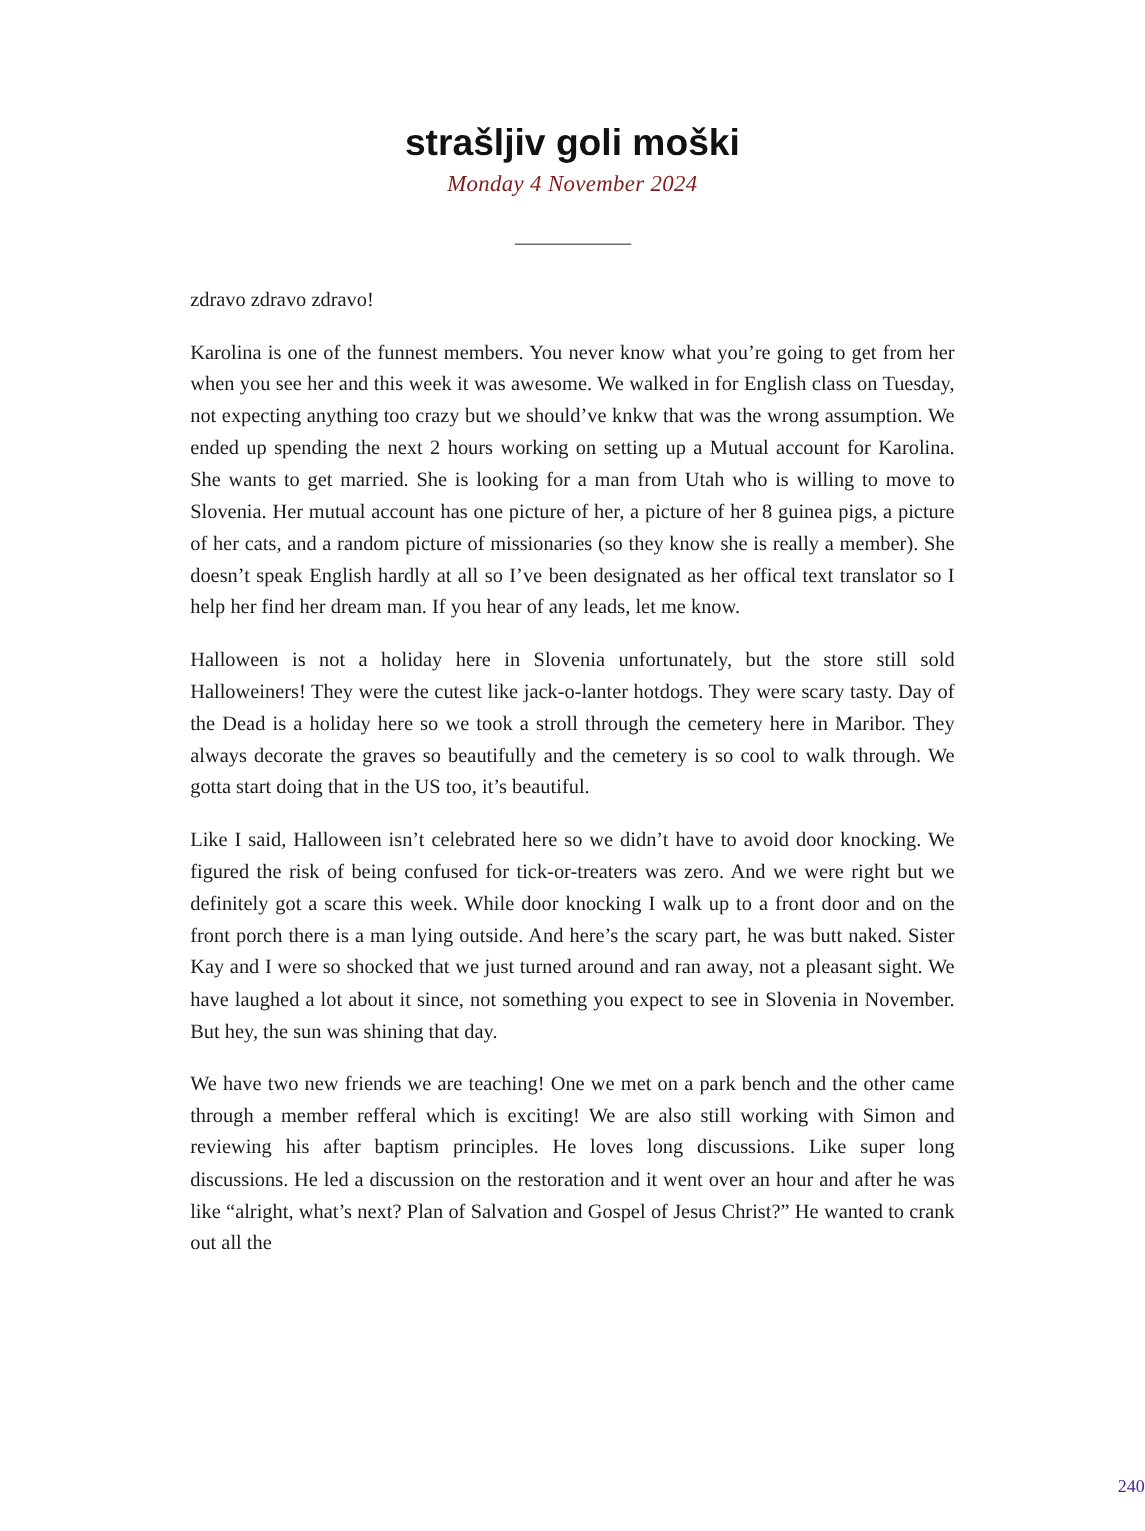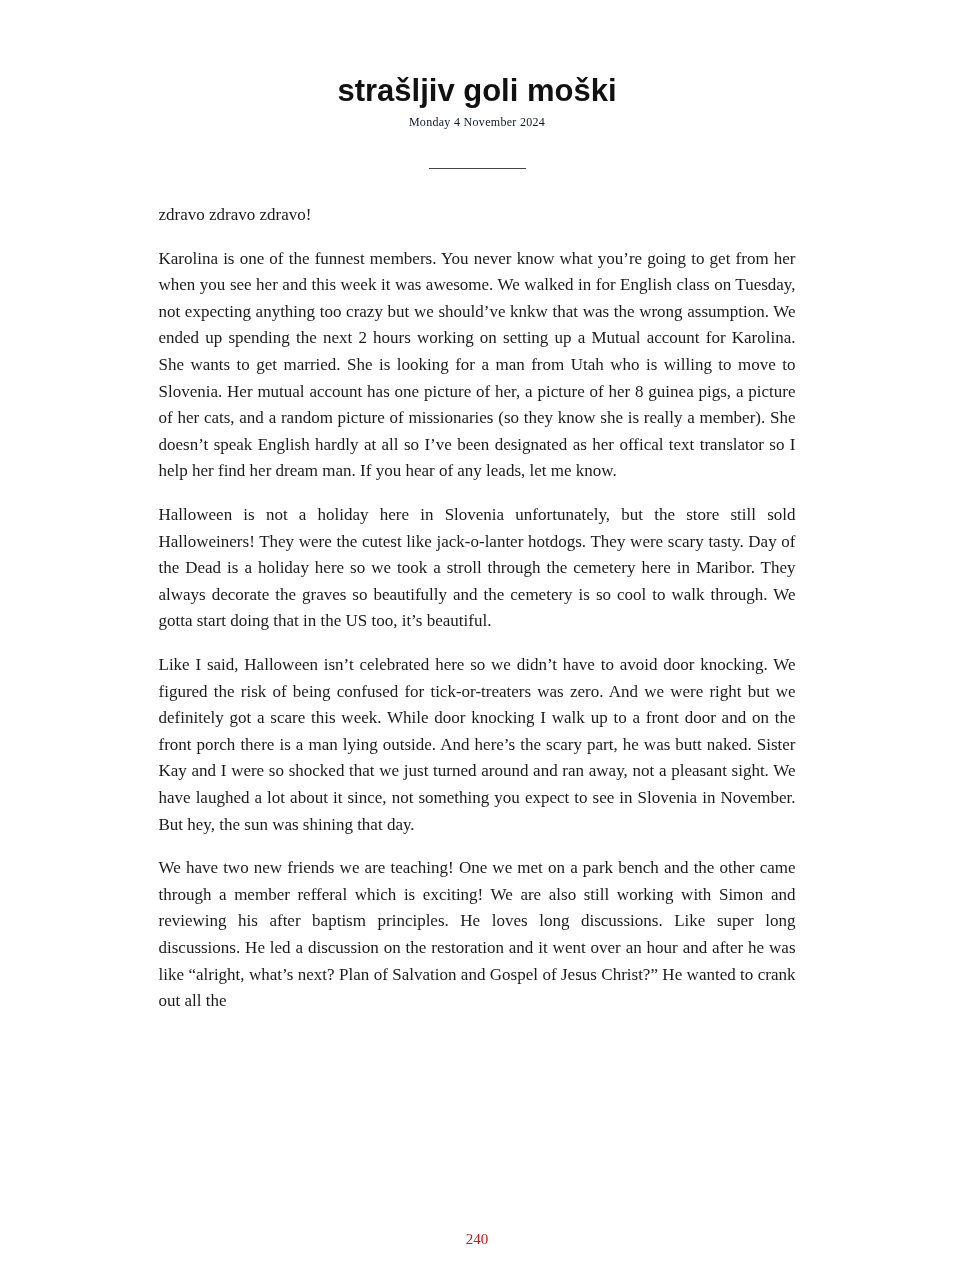--- a/index.html
+++ b/index.html
@@ -10,35 +10,36 @@
   .page {
     position: relative;
     width: 954px;
     height: 1276px;
     background: #ffffff;
     overflow: hidden;
     font-family: "Liberation Serif", serif;
     color: #1b1b1b;
   }
   .header {
-    padding-top: 74px;
+    padding-top: 102px;
     text-align: center;
   }
   .post-title {
     margin: 0;
     font-family: "Liberation Sans", sans-serif;
     font-weight: 700;
     font-size: 31px;
     line-height: 1.1;
     color: #111111;
   }
   .post-date {
     margin-top: 7px;
-    font-size: 12px;
-    color: #0f172a;
+    font-style: italic;
+    font-size: 19px;
+    color: #7f1d1d;
     letter-spacing: 0.3px;
   }
   .divider {
     width: 97px;
     height: 0;
     border-bottom: 1px solid #444444;
     margin: 38px auto 0;
   }
   .content {
     width: 637px;
@@ -52,23 +53,23 @@
     text-align: justify;
   }
   .content p.greeting {
     text-align: left;
   }
   .page-number {
     position: absolute;
     left: 0;
     right: 0;
     bottom: 28px;
-    text-align: center;
+    text-align: right;
     font-size: 15px;
-    color: #b91c1c;
+    color: #4c1d95;
   }
 </style>
 </head>
 <body>
 
 <div class="page">
 
   <div class="header">
     <h1 class="post-title">strašljiv goli moški</h1>
     <div class="post-date">Monday 4 November 2024</div>

